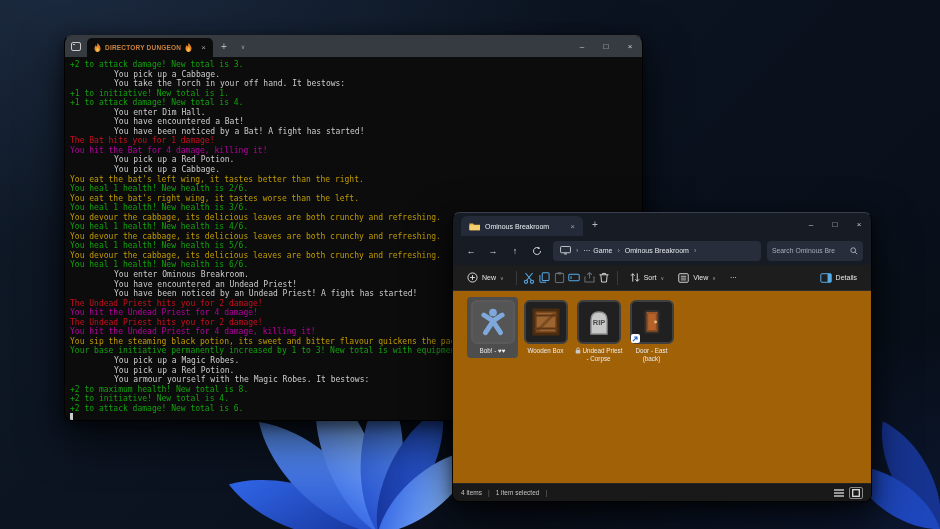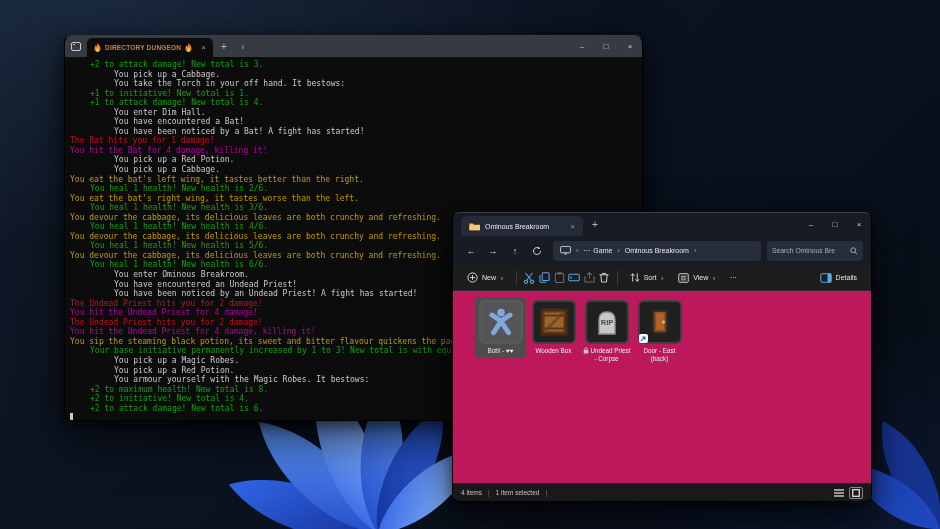--- a/index.html
+++ b/index.html
@@ -31,21 +31,21 @@
   .term-tab { display:flex; align-items:center; gap:4px; background:#0c0c0c; min-width:118px;
               padding:0 7px; border-radius:5px 5px 0 0; margin-top:2px; }
   .term-tab-title { font-size:6.5px; font-weight:bold; color:#c9823f; letter-spacing:.2px; white-space:nowrap; }
   .term-tab-close { color:#9aa0a6; font-size:8px; margin-left:5px; }
   .term-tab-extra { display:flex; align-items:center; color:#b8bcc2; }
   .term-newtab { font-size:10px; padding:0 8px; }
   .term-tabmenu { font-size:6px; padding:0 6px; color:#9aa0a6; }
   .term-body { padding:3px 5px; font-family:"DejaVu Sans Mono", monospace; font-size:8px;
                line-height:9.55px; white-space:pre; }
   .tl-white   { color:#cccccc;margin-left:44px; }
-  .tl-green   { color:#13a10e;margin-left:20px; }
+  .tl-green   { color:#13a10e; }
   .tl-red     { color:#c50f1f; }
   .tl-magenta { color:#b4009e; }
   .tl-yellow  { color:#c19c00; }
   .cursor { display:inline-block; width:3px; height:8px; background:#cccccc; vertical-align:-1px; }
 
   
   .explorer { left:452px; top:212px; width:420px; height:290px; z-index:3; background:#191919;
               border-top:1px solid #3a4050; display:flex; flex-direction:column; }
   .exp-titlebar { height:23px; background:#171b24; display:flex; align-items:stretch; flex:none; }
   .exp-tab { display:flex; align-items:center; gap:5px; background:#242a37; margin:3px 0 0 8px;
@@ -64,21 +64,21 @@
   .search-pill { width:96px; height:20px; background:#272d3a; border-radius:4px; display:flex;
                  align-items:center; padding:0 5px; }
   .search-text { font-size:6.8px; color:#a7adb6; white-space:nowrap; overflow:hidden; flex:1; }
   .exp-toolbar { height:26px; background:#1d1d1d; border-bottom:1px solid #2c2c2c; display:flex;
                  align-items:center; padding:0 8px; gap:2px; flex:none; }
   .tool-btn { display:flex; align-items:center; gap:4px; padding:0 6px; height:20px; border-radius:4px;
               color:#e6e6e6; font-size:7px; }
   .tool-sep { width:1px; height:14px; background:#3a3a3a; margin:0 4px; }
   .caret { font-size:5px; color:#9aa0a6; }
   .tool-icon { width:13px; height:13px; display:flex; align-items:center; justify-content:center; }
-  .exp-content { flex:1; background:#be185d; padding:6px 22px; display:flex; align-items:flex-start; }
+  .exp-content { flex:1; background:#a16207; padding:6px 14px; display:flex; align-items:flex-start; }
   .tile { width:51px; margin-right:2px; padding:3px 2px; border-radius:4px; display:flex;
           flex-direction:column; align-items:center; }
   .tile.selected { background:#4d4d4d; }
   .icon-box { width:44px; height:44px; border-radius:6px; border:2px solid #3f3f3f; background:#202020;
               display:flex; align-items:center; justify-content:center; position:relative; }
   .tile.selected .icon-box { border-color:#5a5a5a; background:#555555; }
   .tile-label { margin-top:3px; font-size:6.3px; line-height:7.5px; color:#ececec; text-align:center;
                 white-space:nowrap; display:flex; align-items:center; gap:2px; justify-content:center; }
   .shortcut-badge { position:absolute; left:-1px; bottom:-1px; width:9px; height:9px; background:#fdfdfd;
                     border-radius:2px; display:flex; align-items:center; justify-content:center; }

